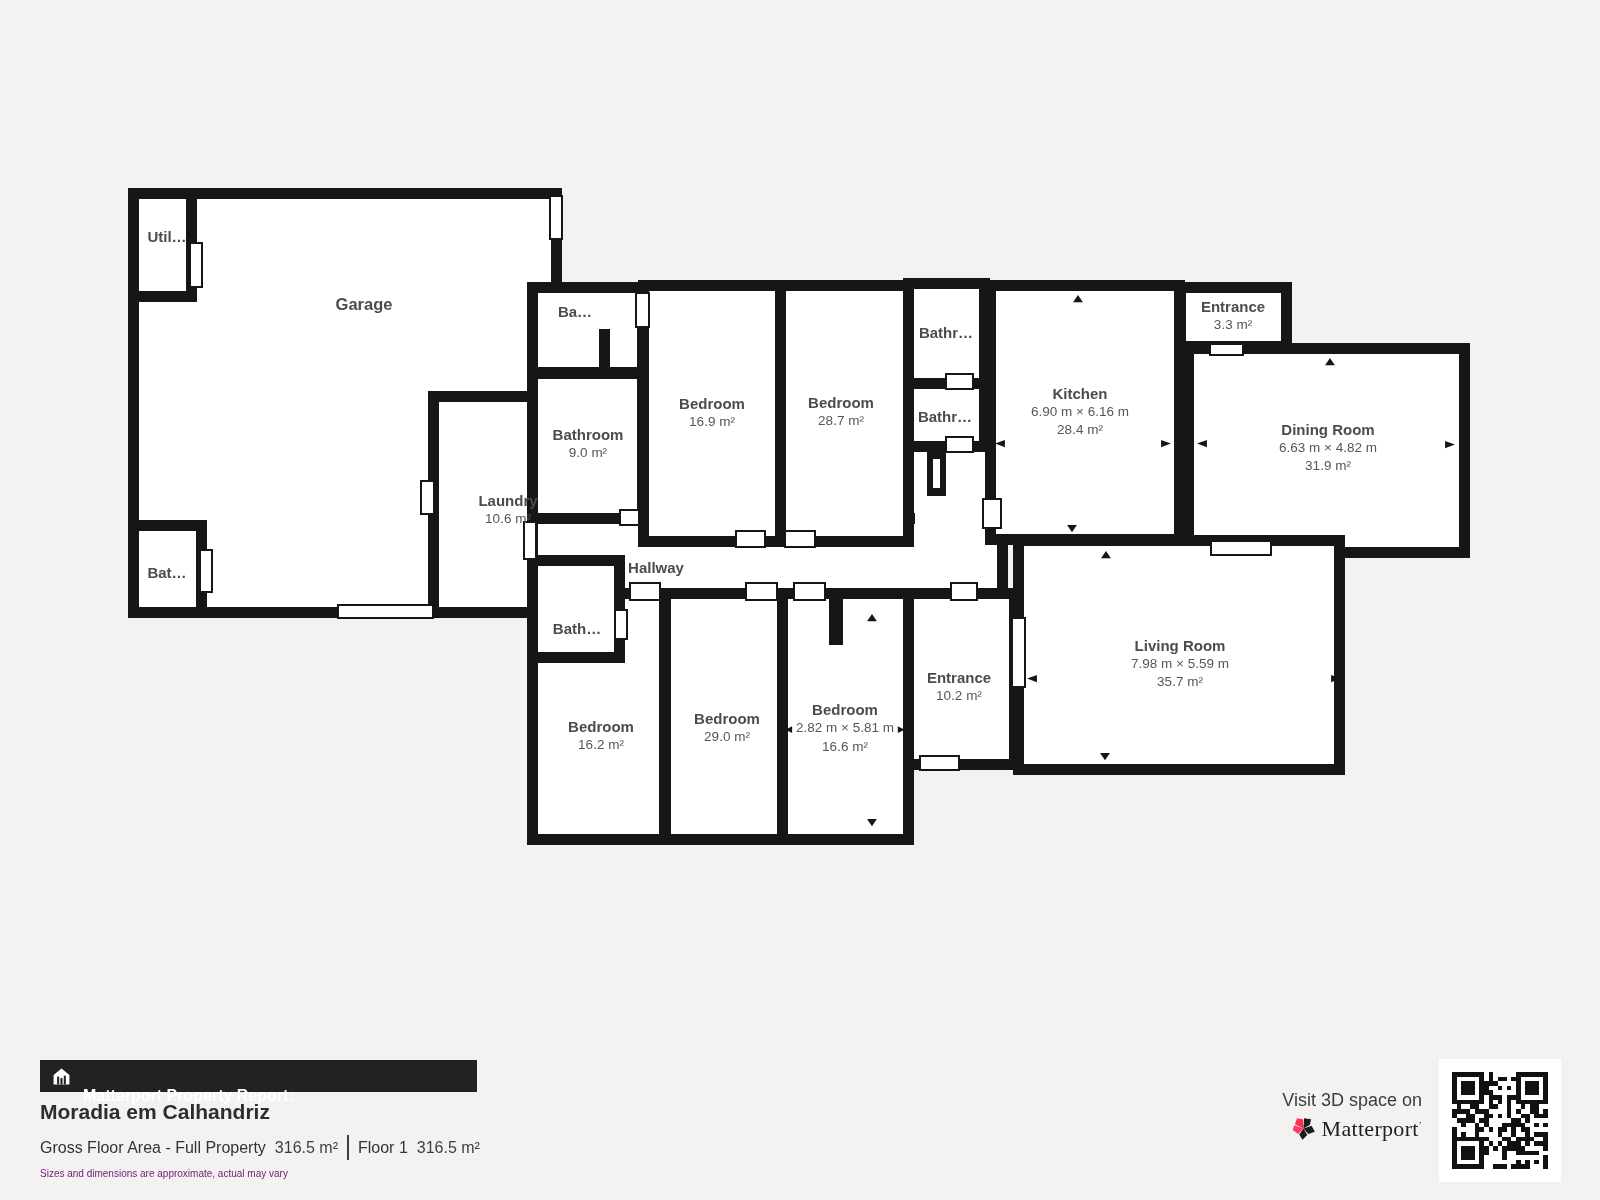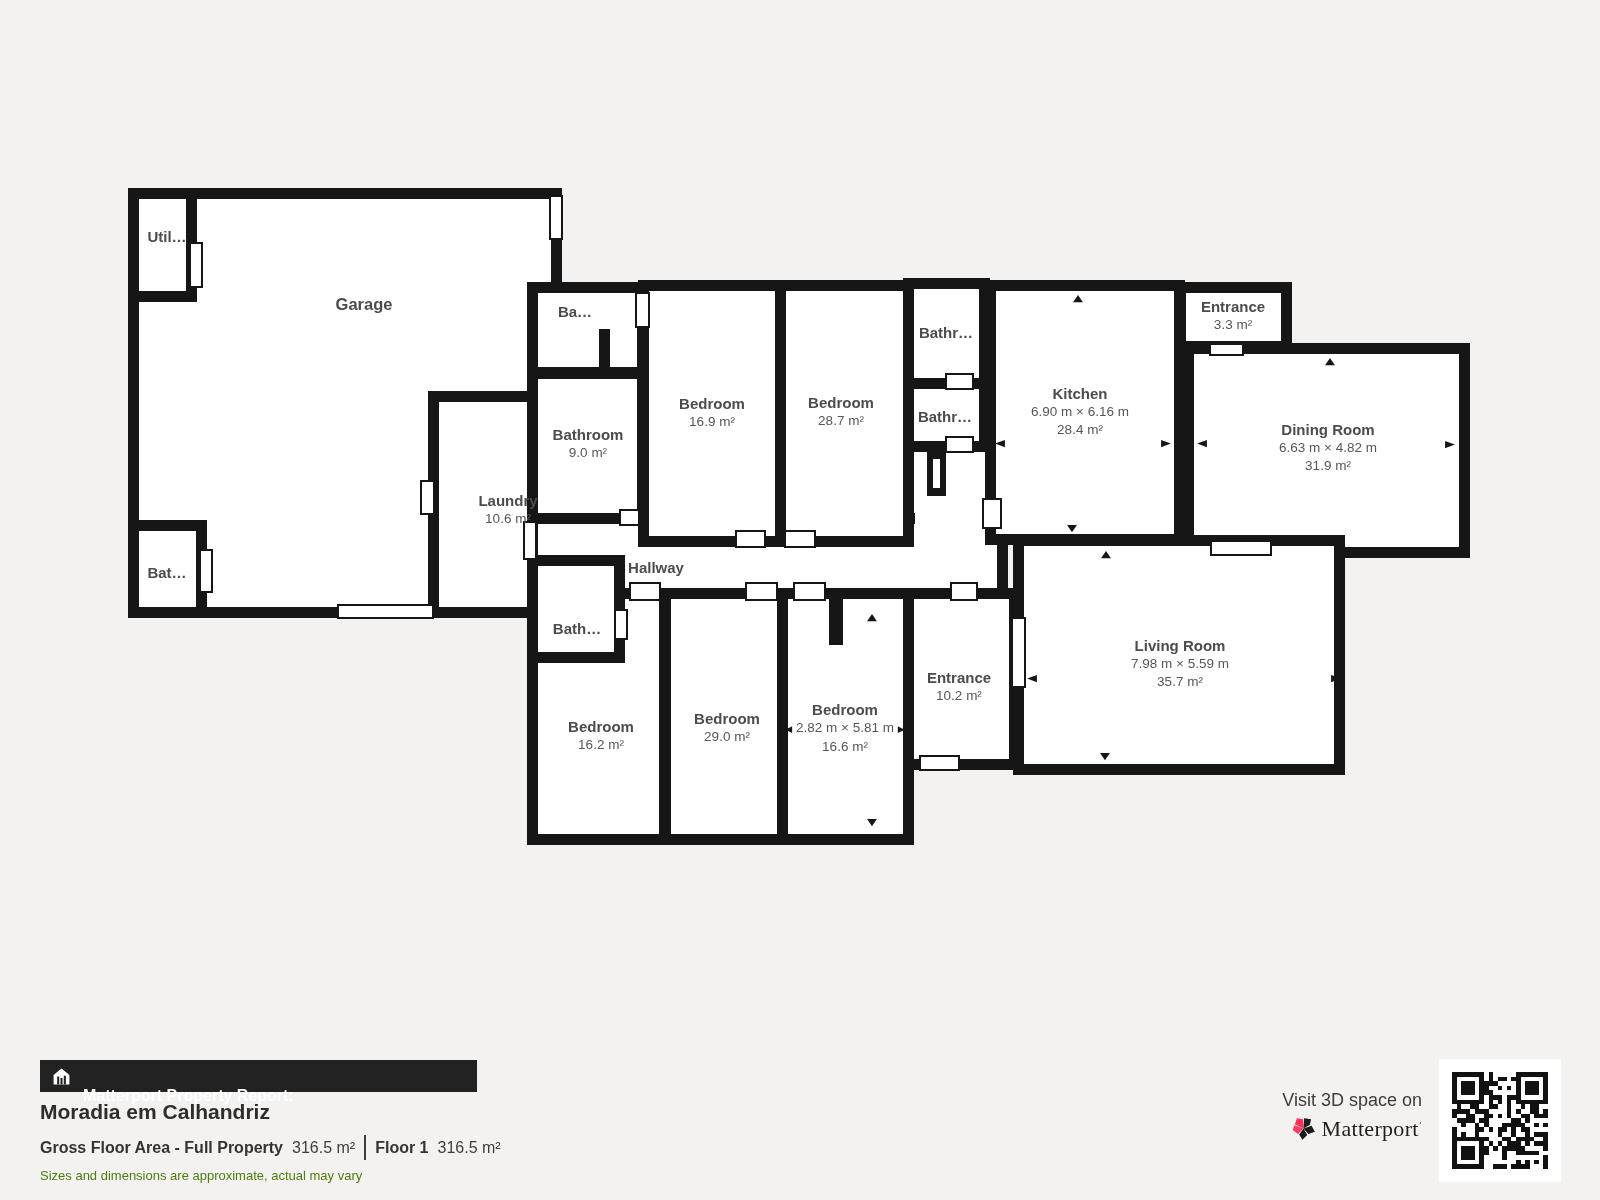--- a/index.html
+++ b/index.html
@@ -17,23 +17,23 @@
   .arrow{position:absolute;transform:translate(-50%,-50%) scaleY(.72);color:#161616;
          font-family:"DejaVu Sans",sans-serif;font-size:13px;line-height:1;z-index:60;}
   .ar-inline{font-family:"DejaVu Sans",sans-serif;font-size:9px;color:#161616;}
   
   .bar{position:absolute;left:40px;top:1060px;width:437px;height:32px;background:#222;
        display:flex;align-items:center;gap:12px;padding-left:12px;box-sizing:border-box;}
   .bar-text{color:#fff;font-weight:700;font-size:16px;margin-top:39px;}
   .title{position:absolute;left:40px;top:1100px;font-weight:700;font-size:21px;color:#2d2d2d;}
   .info{position:absolute;left:40px;top:1135px;font-size:16px;color:#3e3e3e;
         display:flex;align-items:center;gap:9px;}
-  .info .b{font-weight:700;color:#333;}
+  .info .b{font-weight:400;color:#333;}
   .vdiv{width:2px;height:25px;background:#3e3e3e;}
-  .disclaimer{position:absolute;left:40px;top:1168px;font-size:13px;color:#4d7c0f;font-weight:400;}
+  .disclaimer{position:absolute;left:40px;top:1168px;font-size:10px;color:#701a75;font-weight:400;}
   
   .visit{position:absolute;left:1270px;top:1090px;width:152px;text-align:right;
          font-size:18px;color:#3c3c3c;}
   .brand-row{position:absolute;left:1250px;top:1115px;width:172px;display:flex;
              justify-content:flex-end;align-items:center;gap:5px;}
   .wordmark{font-family:"Liberation Serif",serif;font-size:22px;color:#1f1f1f;letter-spacing:.3px;}
   .wordmark sup{font-size:9px;}
   .qr-card{position:absolute;left:1439px;top:1059px;width:122px;height:123px;background:#fff;}
   .qr{position:absolute;left:13px;top:13px;width:96px;height:97px;display:grid;
       grid-template-columns:repeat(21,1fr);grid-template-rows:repeat(21,1fr);background:#fff;}

